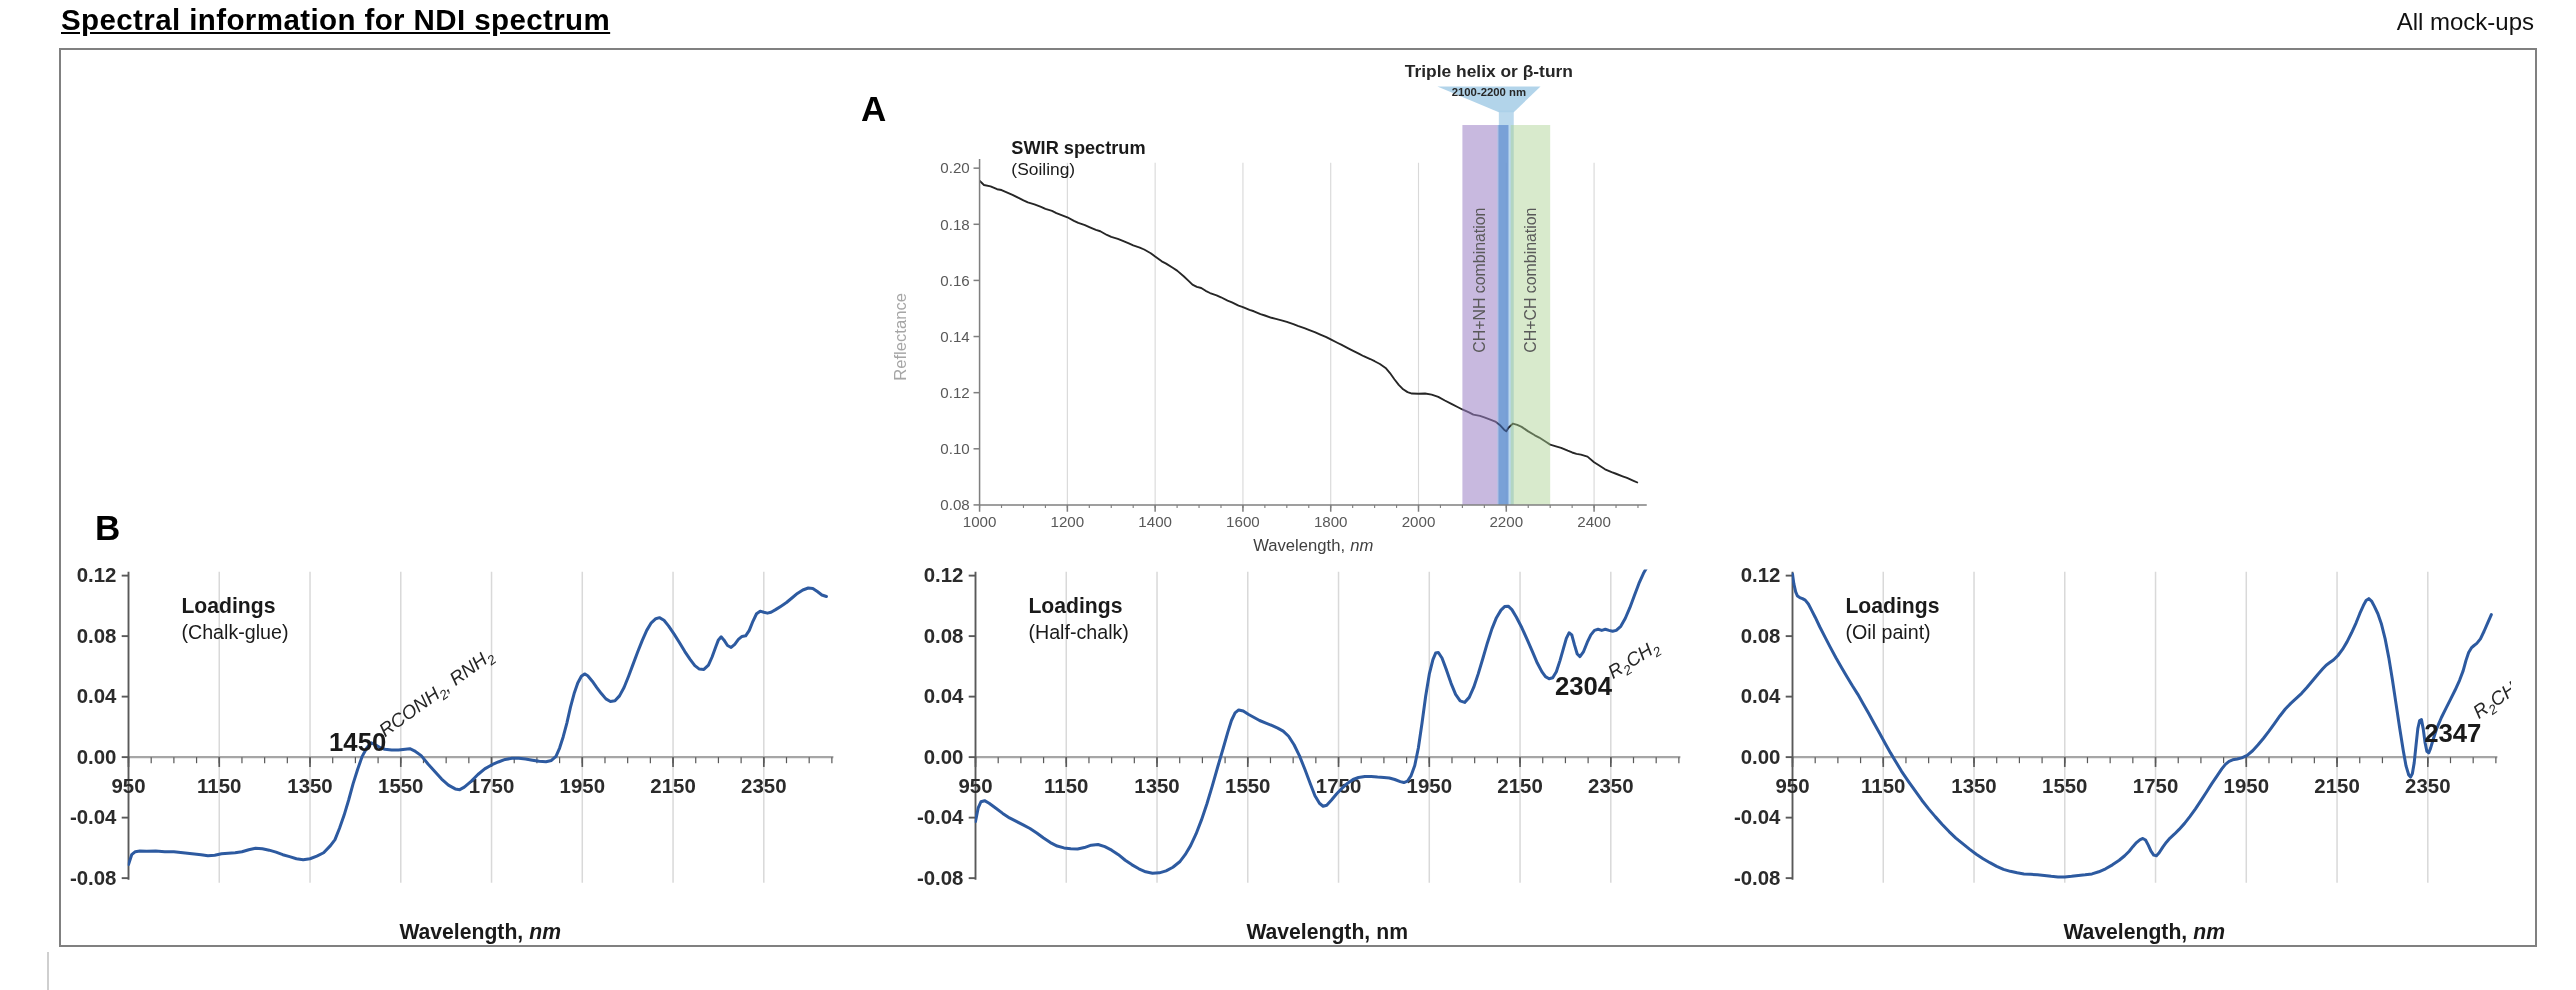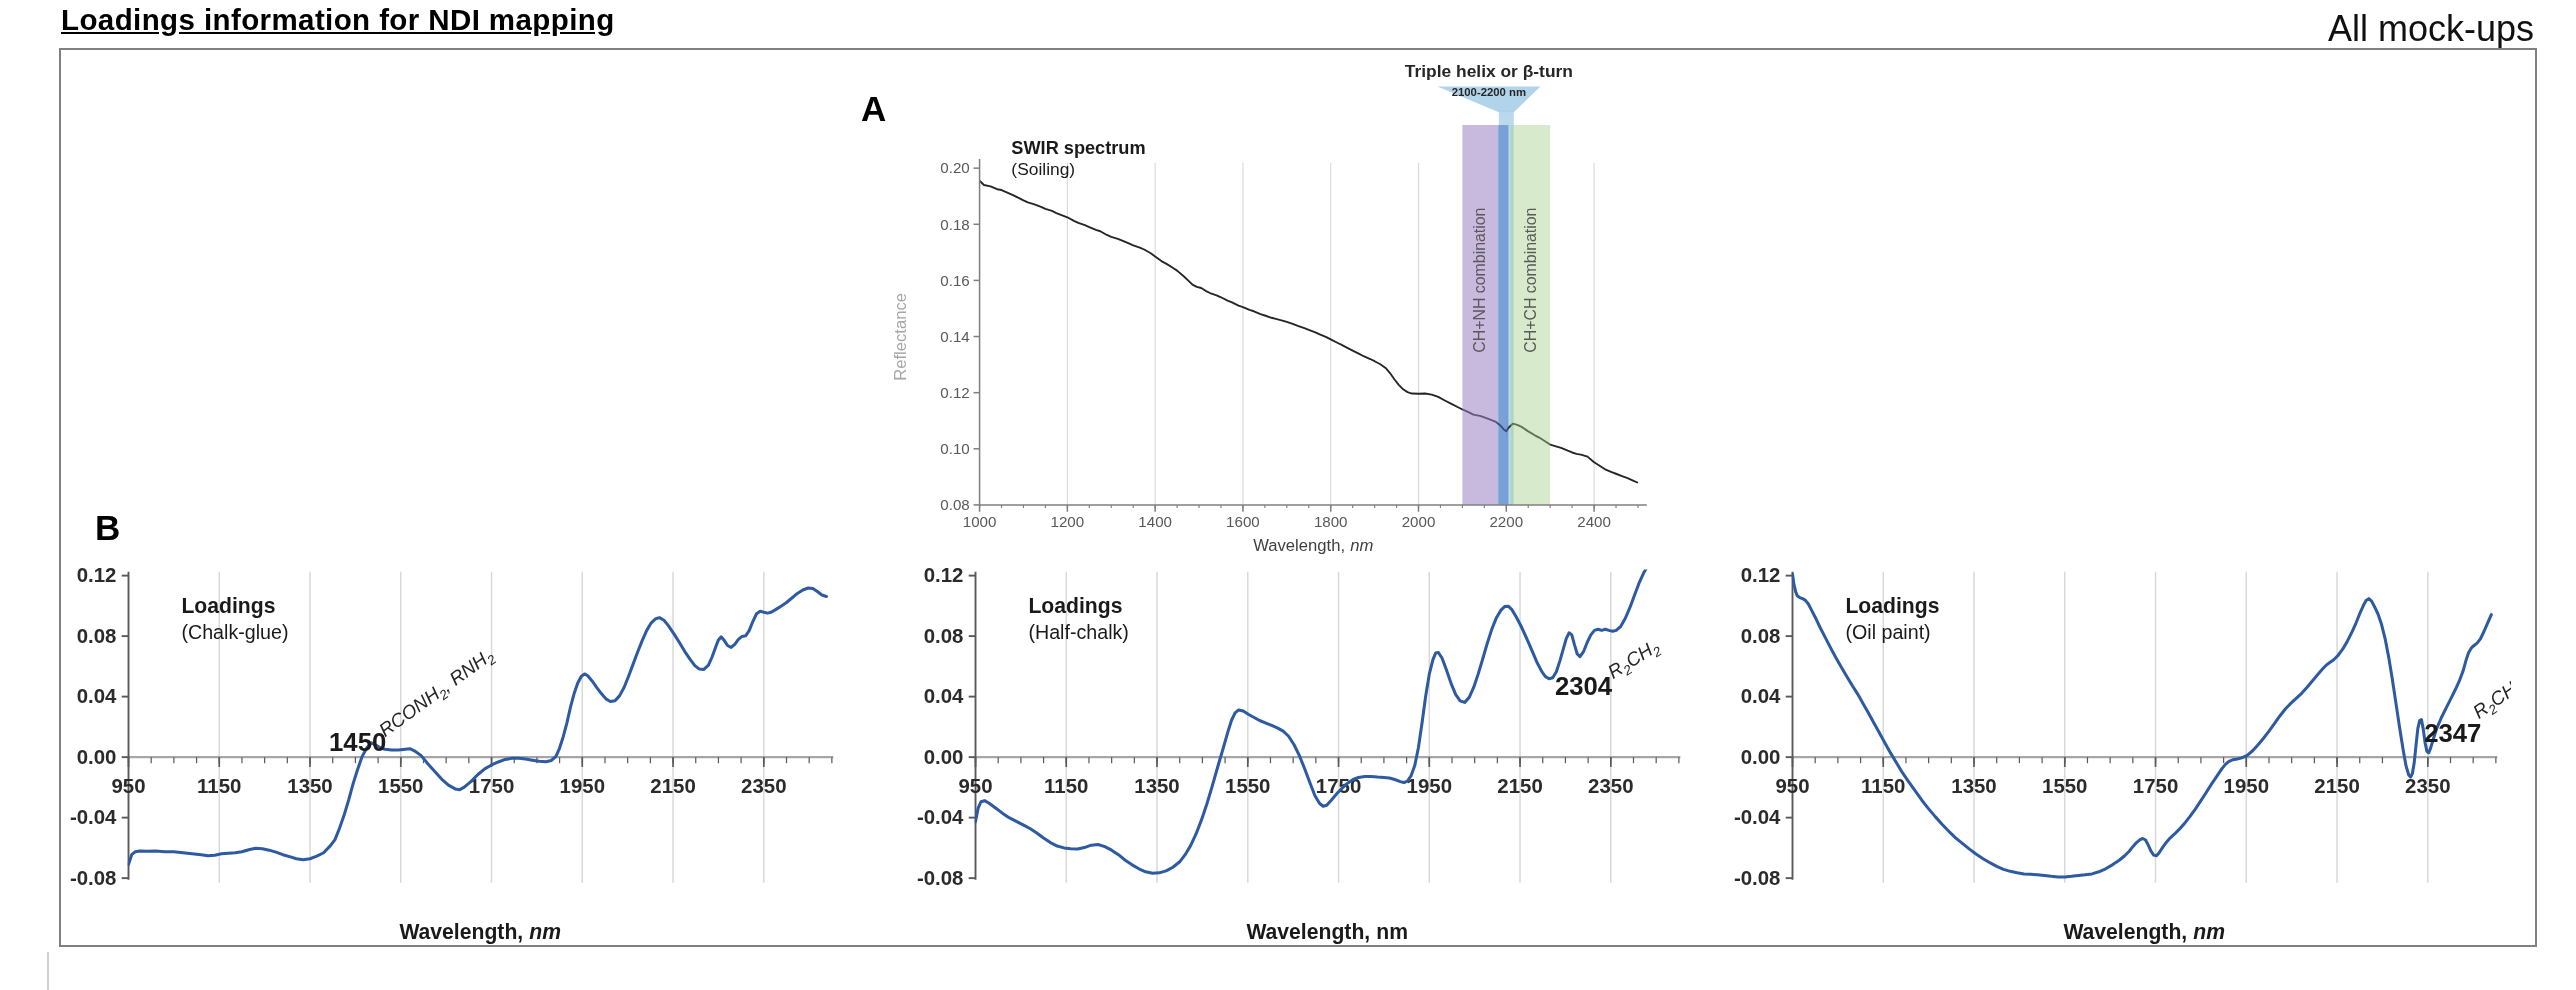--- a/index.html
+++ b/index.html
@@ -1,20 +1,20 @@
 <!DOCTYPE html>
 <html style="font-size:12px"><head>
 <meta charset="utf-8">
 <style>
   html,body{margin:0;padding:0;background:#fff;}
   .page{position:relative;width:2576px;height:990px;background:#ffffff;
         font-family:"Liberation Sans",sans-serif;overflow:hidden;}
   .page-title{position:absolute;left:61px;top:3px;font-size:29.5px;font-weight:bold;
         color:#000;text-decoration:underline;letter-spacing:0.4px;}
-  .corner-label{position:absolute;right:42px;top:7.6px;font-size:36px;color:#111;}
+  .corner-label{position:absolute;right:42px;top:7.6px;font-size:24px;color:#111;}
   .frame{position:absolute;left:59px;top:48px;width:2478px;height:899px;
         border:2.3px solid #808080;box-sizing:border-box;background:transparent;}
   .panel-letter{position:absolute;font-size:35px;font-weight:bold;color:#000;}
   #letterA{left:861px;top:89px;}
   #letterB{left:95px;top:508px;}
   .stub-line{position:absolute;left:47px;top:952px;width:1.5px;height:39px;background:#cfcfcf;}
   svg{position:absolute;font-family:"Liberation Sans",sans-serif;}
   #svgA{left:832px;top:53px;}
   #svgB1{left:68px;top:530px;}
   #svgB2{left:915px;top:530px;}
@@ -30,21 +30,21 @@
   .b-sub{font-size:26px;fill:#1a1a1a;}
   .b-xlab{font-size:28px;font-weight:bold;fill:#1a1a1a;text-anchor:middle;}
   .unit{font-style:italic;}
   .unit-upright .unit{font-style:normal;}
 </style>
 </head>
 <body>
 
 <div class="page">
 
-  <div class="page-title">Loadings information for NDI mapping</div>
+  <div class="page-title">Spectral information for NDI spectrum</div>
   <div class="corner-label">All mock-ups</div>
   <div class="frame"></div>
   <div class="stub-line"></div>
 
   <div class="panel-letter" id="letterA">A</div>
   <div class="panel-letter" id="letterB">B</div>
 
   <svg id="svgA" width="893" height="530" viewBox="0 0 1180 700">
     <g id="gA">
         <defs>

